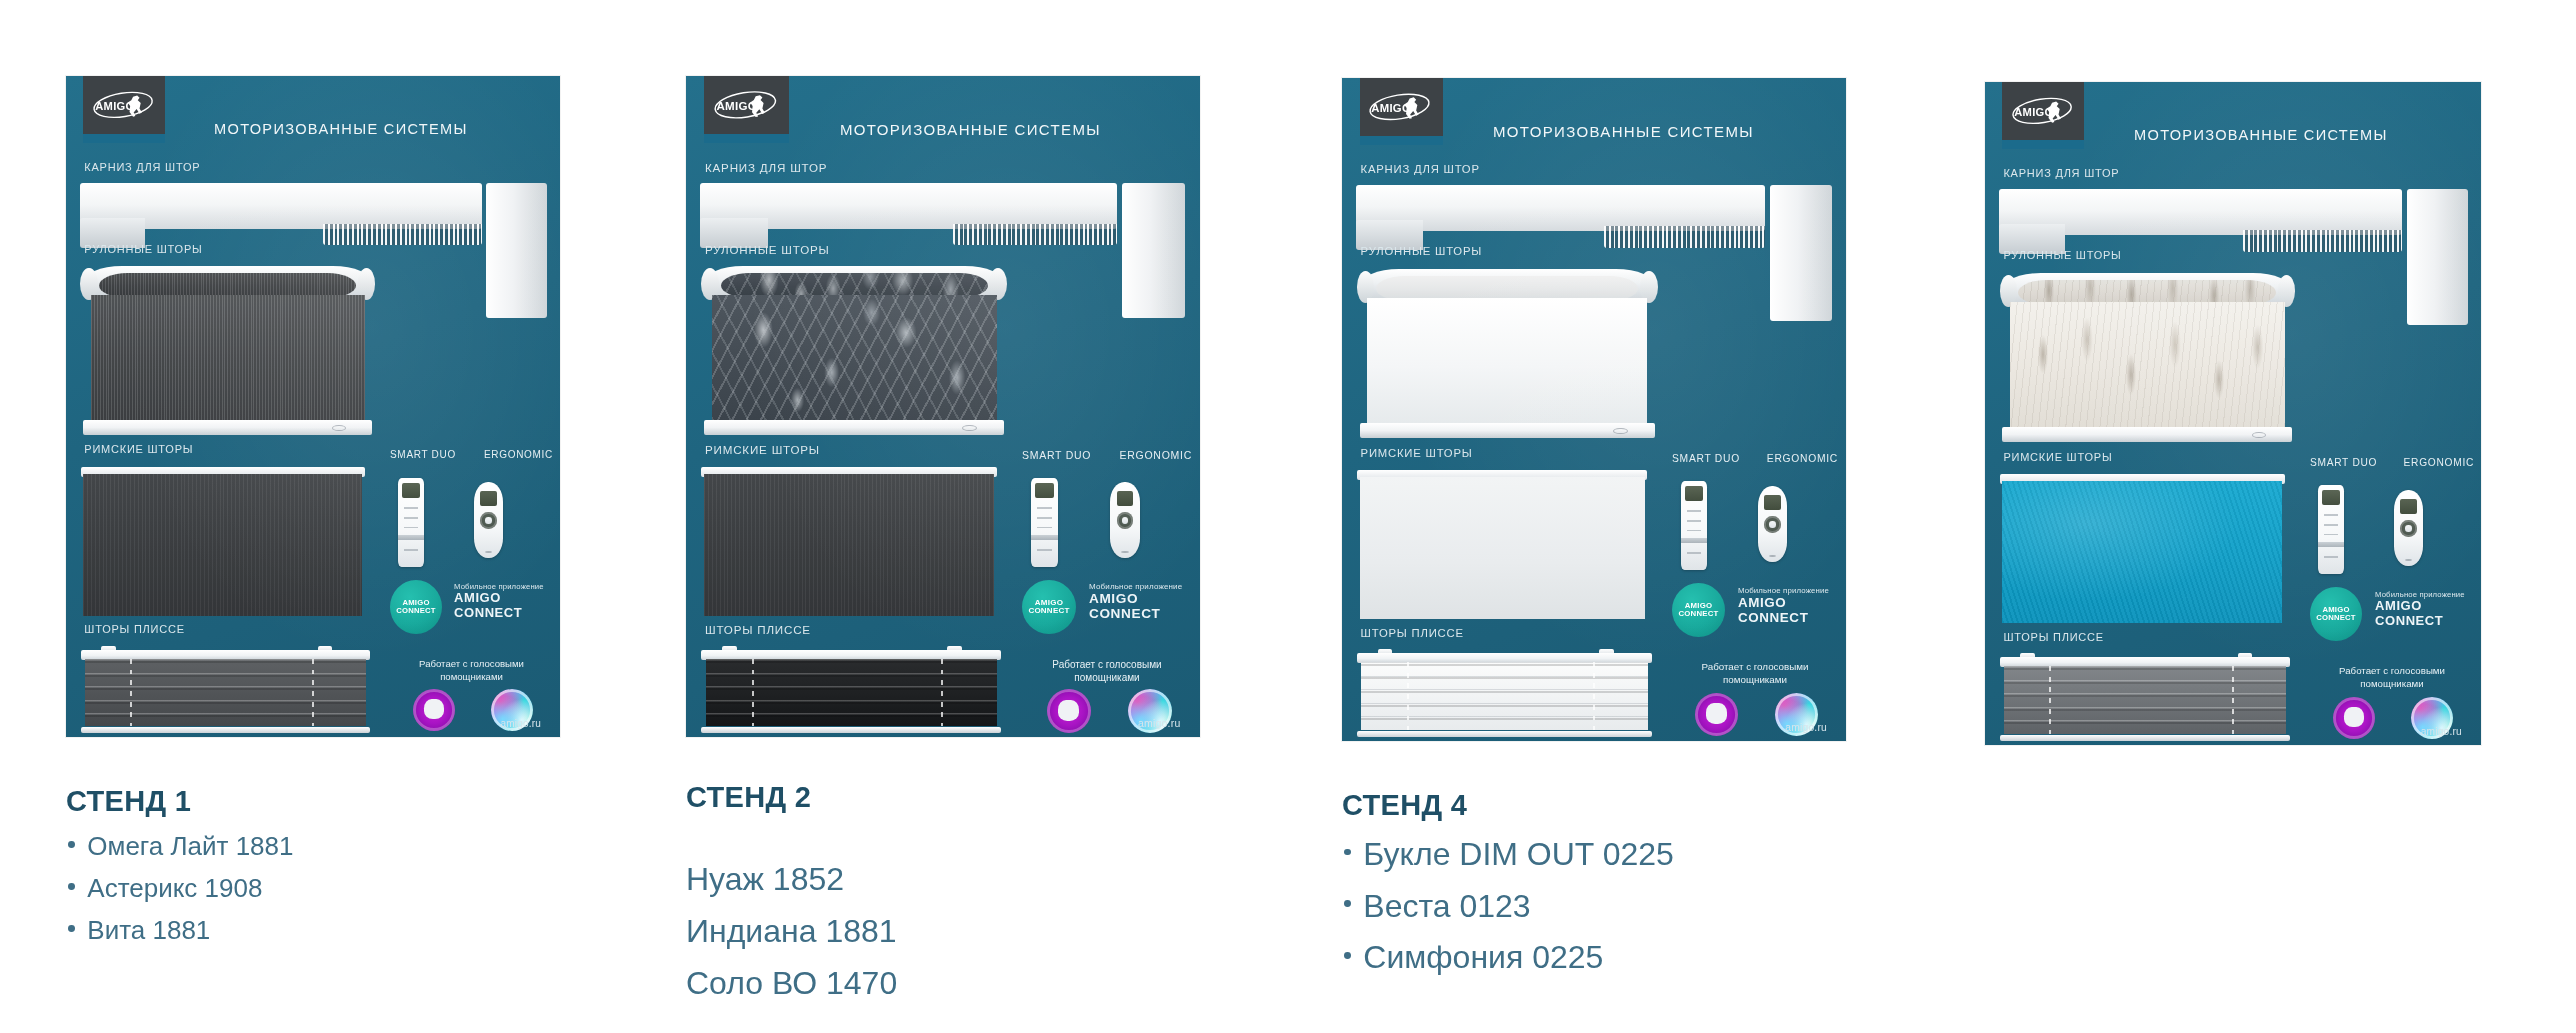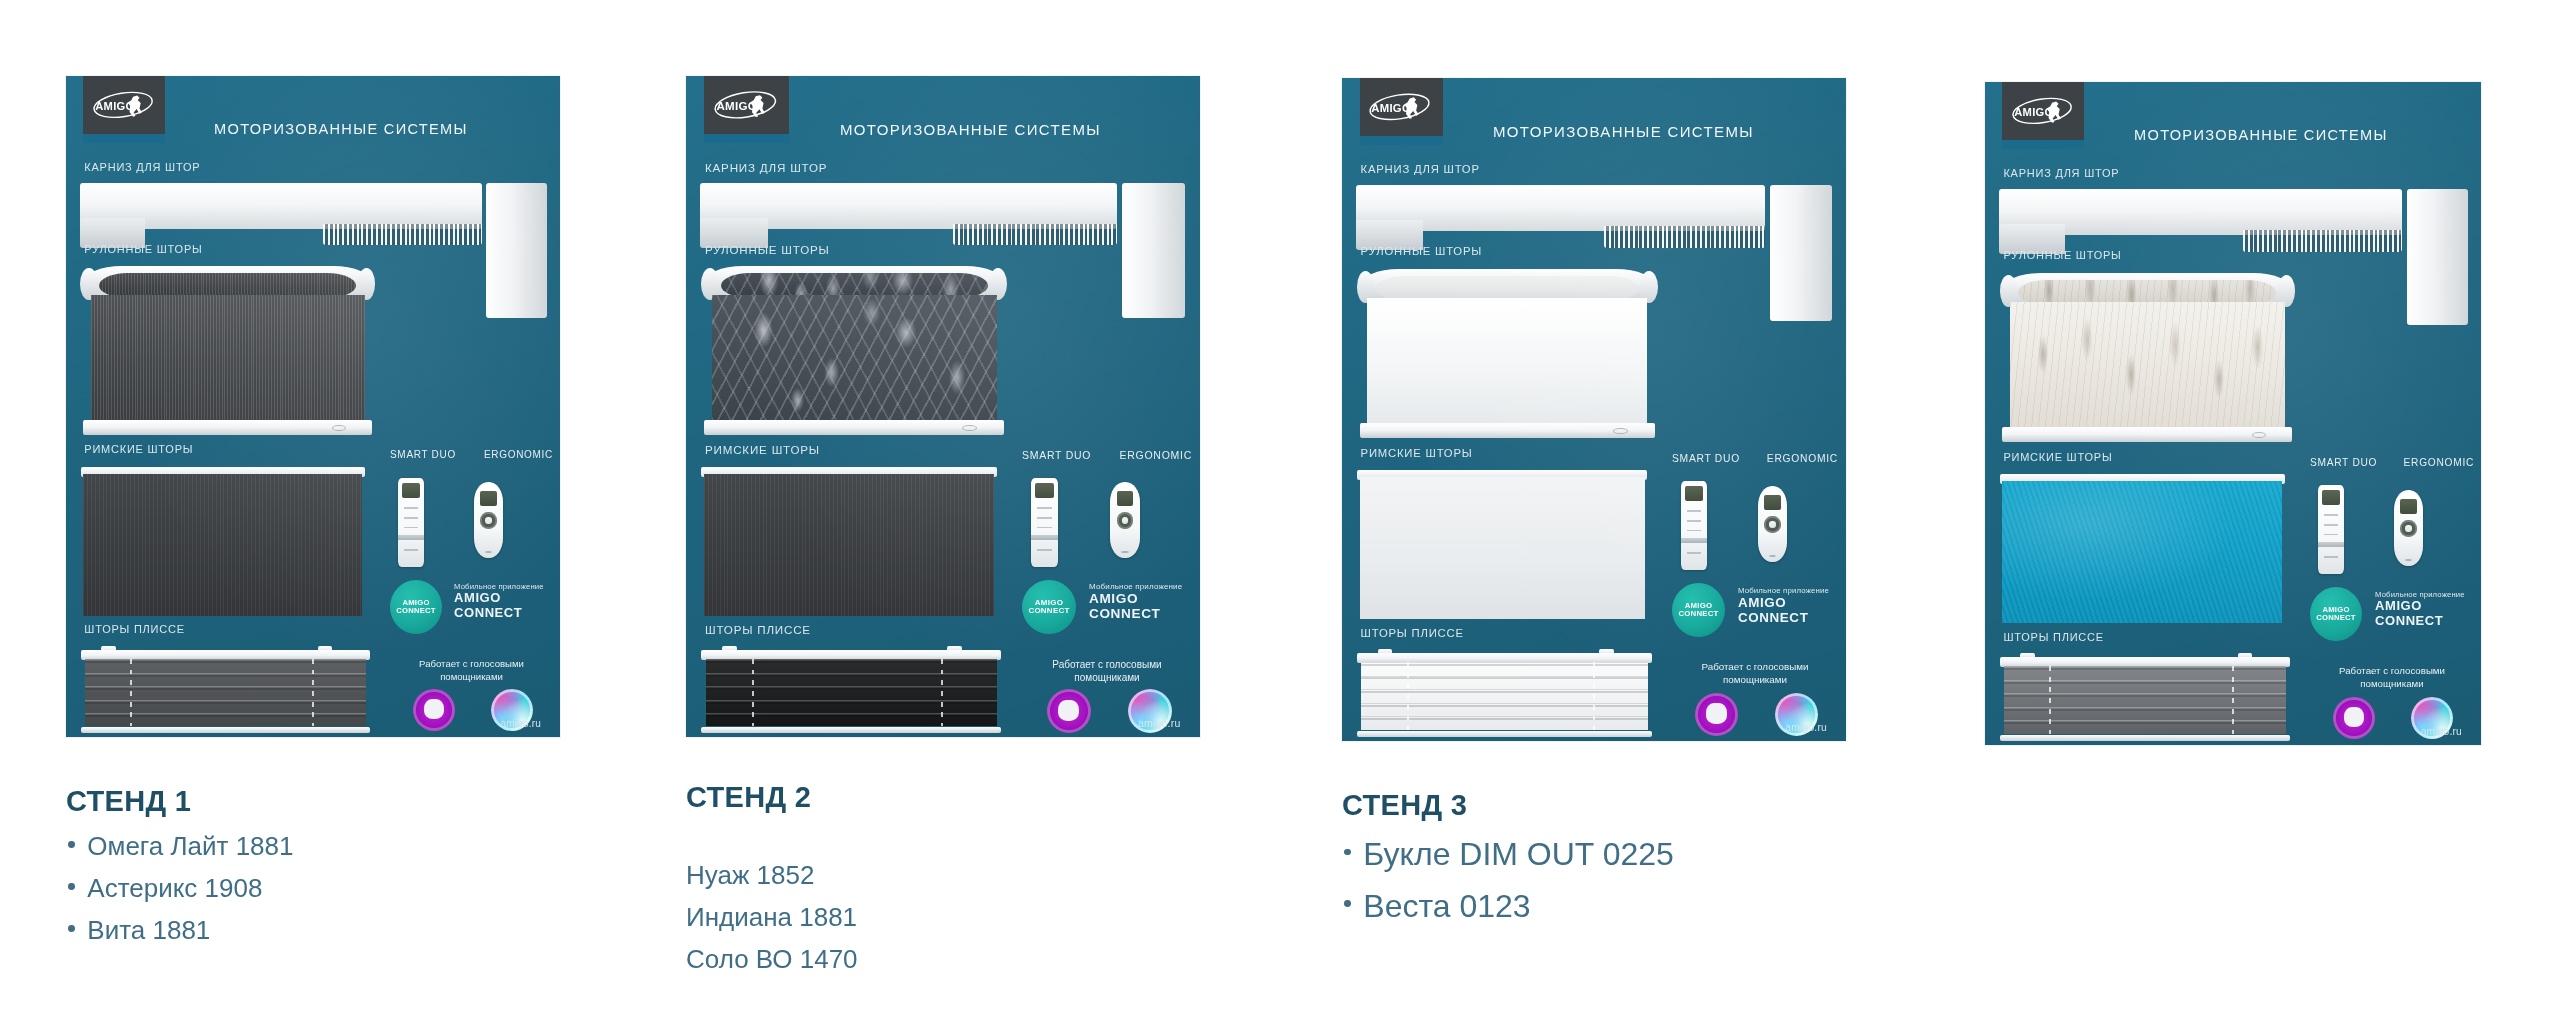--- a/index.html
+++ b/index.html
@@ -416,21 +416,21 @@
           </div>
           <div class="voice-item">
             <div class="voice-ic siri" style="width: 44px; height: 44px;"></div>
           </div>
         </div>
         <div class="site" style="right: 19.5px; bottom: 8px; font-size: 10.5px;">amigo.ru</div>
       </div>
     </div>
     <div class="caption" style="left: 686px; top: 781px; width: 572px;">
       <div class="cap-title" style="font-size: 29px;">СТЕНД 2</div>
-      <ul class="cap-list nobullet" style="font-size: 26px; margin-top: 40px;">
+      <ul class="cap-list nobullet" style="font-size: 32px; margin-top: 40px;">
         <li><span>Нуаж 1852</span></li>
         <li><span>Индиана 1881</span></li>
         <li><span>Соло ВО 1470</span></li>
       </ul>
     </div>
     <div class="card" style="left: 1342px; top: 78px; width: 504px;">
       <div class="board" style="height: 663px;">
         <div class="logo-box" style="left: 17.6px; top: 0px; width: 83px; height: 58px;">
           <svg viewBox="0 0 120 54" class="logo-svg">
             <ellipse cx="58" cy="27" rx="50" ry="20" fill="none" stroke="#ffffff" stroke-width="2.4" transform="rotate(-9 58 27)"></ellipse>
@@ -509,24 +509,25 @@
           </div>
           <div class="voice-item">
             <div class="voice-ic siri" style="width: 43px; height: 43px;"></div>
             <div class="voice-name" style="font-size: 9.3px; margin-top: 4px;">SIRI</div>
           </div>
         </div>
         <div class="site" style="right: 19px; bottom: 8px; font-size: 10.3px;">amigo.ru</div>
       </div>
     </div>
     <div class="caption" style="left: 1342px; top: 789px; width: 562px;">
-      <div class="cap-title" style="font-size: 29px;">СТЕНД 3</div>
+      <div class="cap-title" style="font-size: 29px;">СТЕНД 4</div>
       <ul class="cap-list" style="font-size: 32px;">
         <li><span class="bullet"></span><span>Букле DIM OUT 0225</span></li>
         <li><span class="bullet"></span><span>Веста 0123</span></li>
+        <li><span class="bullet"></span><span>Симфония 0225</span></li>
       </ul>
     </div>
     <div class="card" style="left: 1985px; top: 82px; width: 496px;">
       <div class="board" style="height: 663px;">
         <div class="logo-box" style="left: 17.4px; top: 0px; width: 82px; height: 58px;">
           <svg viewBox="0 0 120 54" class="logo-svg">
             <ellipse cx="58" cy="27" rx="50" ry="20" fill="none" stroke="#ffffff" stroke-width="2.4" transform="rotate(-9 58 27)"></ellipse>
             <text x="44" y="35" text-anchor="middle" fill="#ffffff" font-family="&quot;Liberation Sans&quot;, sans-serif" font-weight="700" font-size="19" letter-spacing="0.5">AMIGO</text>
             <path d="M82 11 l4 4 -3 4 5 5 -2 9 4 7 -4 2 -5 -8 -5 6 3 6 -4 1 -6 -8 1 -10 -4 -6 6 -4 3 -6 z" fill="#ffffff"></path>
           </svg>

